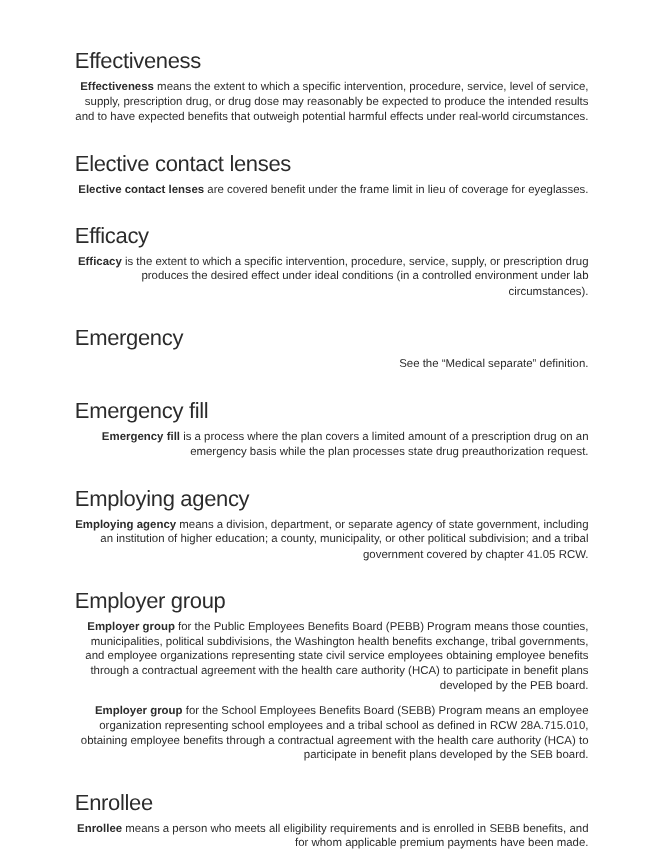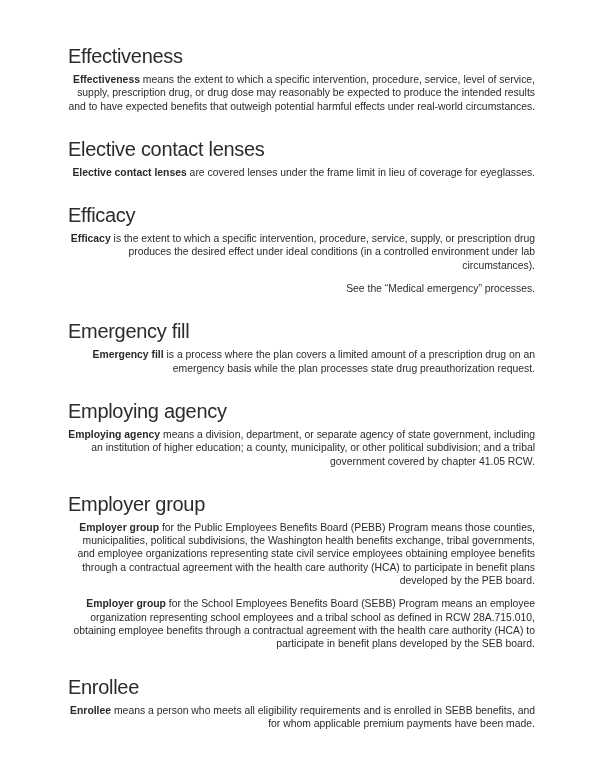--- a/index.html
+++ b/index.html
@@ -43,30 +43,31 @@
 
 <div class="page">
 
   <div class="section">
     <h1 class="heading">Effectiveness</h1>
     <p class="para"><span class="lead">Effectiveness</span><span> means the extent to which a specific intervention, procedure, service, level of service, supply, prescription drug, or drug dose may reasonably be expected to produce the intended results and to have expected benefits that outweigh potential harmful effects under real-world circumstances.</span></p>
   </div>
 
   <div class="section">
     <h1 class="heading">Elective contact lenses</h1>
-    <p class="para"><span class="lead">Elective contact lenses</span><span> are covered lenses under the frame limit in lieu of coverage for eyeglasses.</span></p>
+    <p class="para"><span class="lead">Elective contact lenses</span><span> are covered benefit under the frame limit in lieu of coverage for eyeglasses.</span></p>
   </div>
 
   <div class="section">
     <h1 class="heading">Efficacy</h1>
     <p class="para"><span class="lead">Efficacy</span><span> is the extent to which a specific intervention, procedure, service, supply, or prescription drug produces the desired effect under ideal conditions (in a controlled environment under lab circumstances).</span></p>
   </div>
 
   <div class="section">
-    <p class="para"><span class="lead"></span><span>See the “Medical emergency” processes.</span></p>
+    <h1 class="heading">Emergency</h1>
+    <p class="para"><span class="lead"></span><span>See the “Medical separate” definition.</span></p>
   </div>
 
   <div class="section">
     <h1 class="heading">Emergency fill</h1>
     <p class="para"><span class="lead">Emergency fill</span><span> is a process where the plan covers a limited amount of a prescription drug on an emergency basis while the plan processes state drug preauthorization request.</span></p>
   </div>
 
   <div class="section">
     <h1 class="heading">Employing agency</h1>
     <p class="para"><span class="lead">Employing agency</span><span> means a division, department, or separate agency of state government, including an institution of higher education; a county, municipality, or other political subdivision; and a tribal government covered by chapter 41.05 RCW.</span></p>

